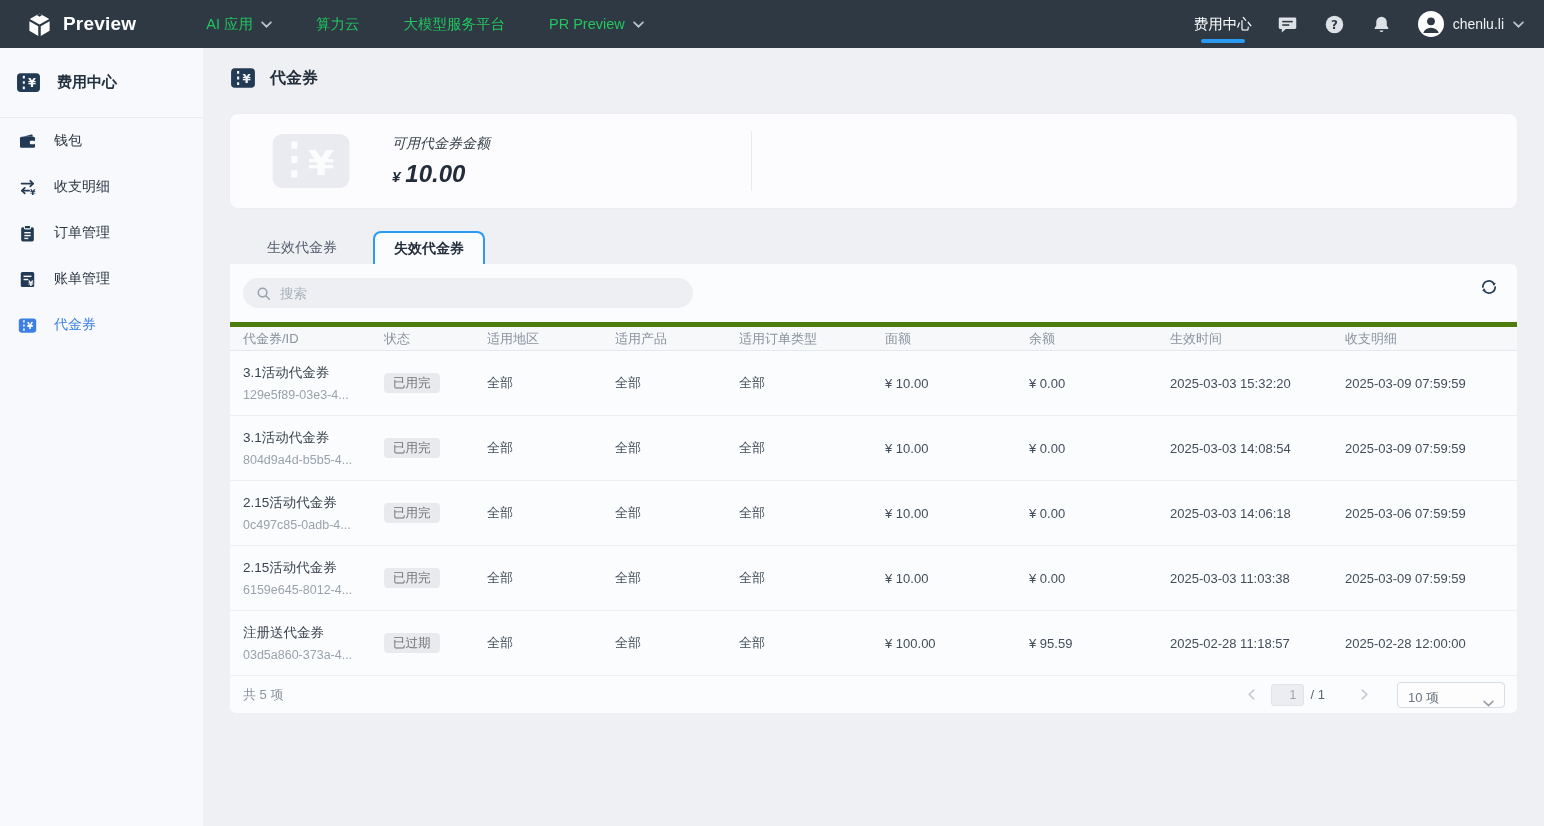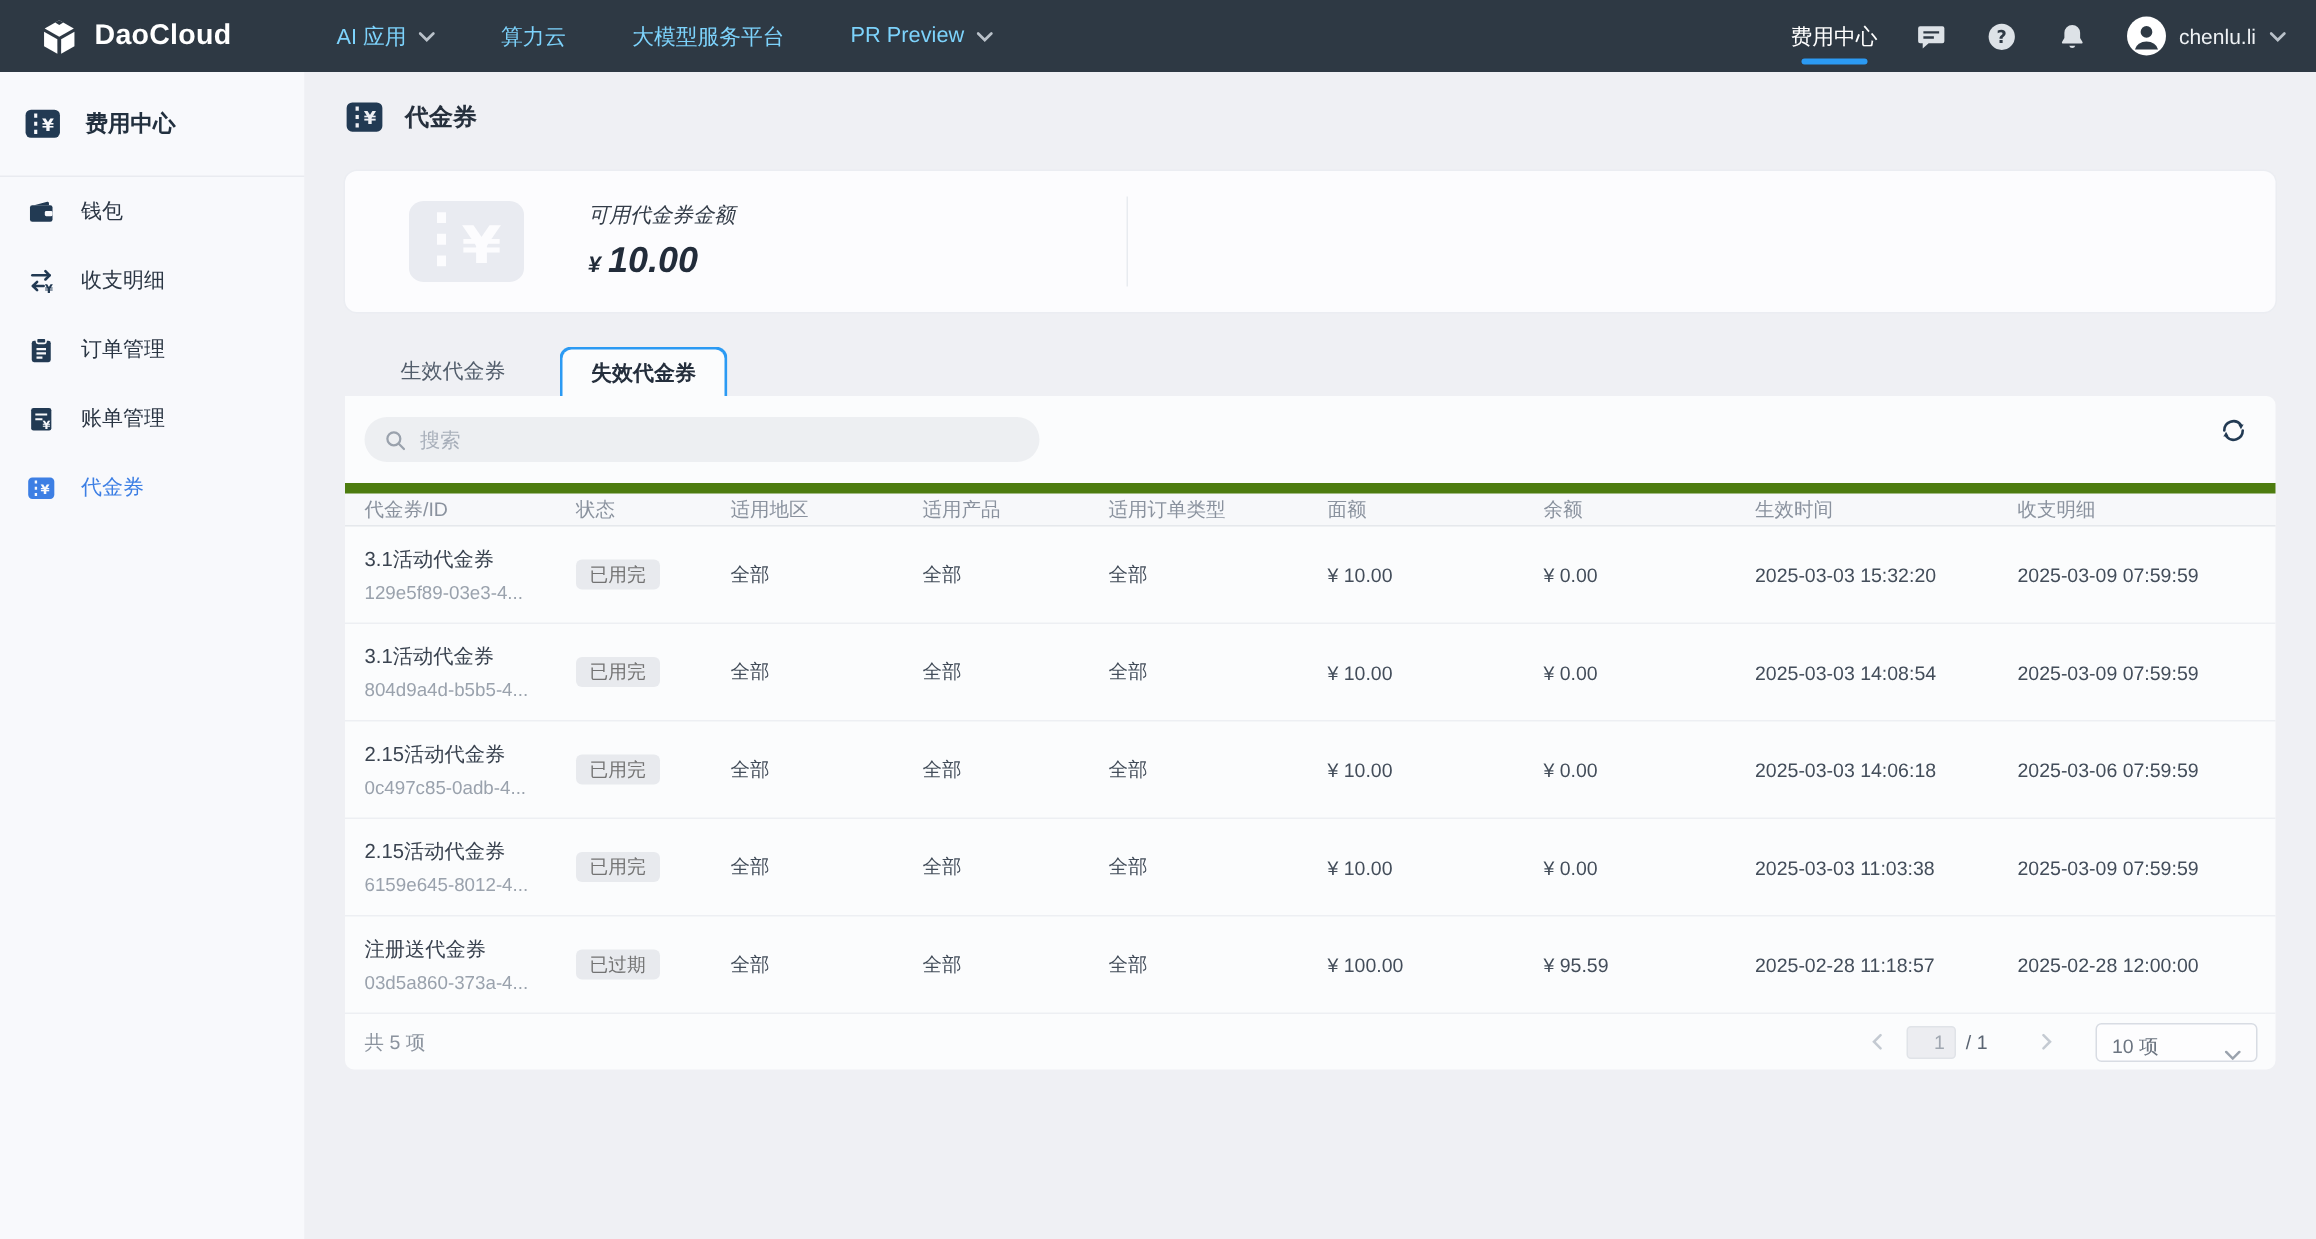--- a/index.html
+++ b/index.html
@@ -4,21 +4,21 @@
 <style>
   * { margin:0; padding:0; box-sizing:border-box; }
   html,body { width:1544px; height:826px; overflow:hidden; }
   body { font-family:"Liberation Sans","DejaVu Sans",sans-serif; background:#eff0f4; position:relative; color:#2b3644; }
 
   
   .navbar { height:48px; background:#2e3944; display:flex; align-items:center; padding:0 20px 0 26px; color:#e4e8ec; }
   .brand { display:flex; align-items:center; gap:10px; cursor:pointer; }
   .brand-name { font-size:19px; font-weight:bold; color:#fff; letter-spacing:.2px; }
   .nav-menu { display:flex; gap:44px; margin-left:70px; font-size:14.5px; }
-  .nav-item { display:flex; align-items:center; gap:8px; cursor:pointer; color:#7dd3fc; height:48px; }
+  .nav-item { display:flex; align-items:center; gap:8px; cursor:pointer; color:#22c55e; height:48px; }
   .chev { color:#b9c1c9; display:flex; }
   .nav-right { margin-left:auto; display:flex; align-items:center; gap:25px; }
   .billing-link { position:relative; height:48px; display:flex; align-items:center; font-size:14.5px; color:#fff; cursor:pointer; }
   .billing-link::after { content:""; position:absolute; left:50%; transform:translateX(-50%); bottom:5px; width:44px; height:4px; border-radius:2px; background:#2b9af3; }
   .icon-btn { width:22px; height:22px; color:#dde2e7; cursor:pointer; display:flex; align-items:center; justify-content:center; }
   .user { display:flex; align-items:center; gap:9px; cursor:pointer; }
   .avatar { width:26px; height:26px; border-radius:50%; background:#fff; display:flex; align-items:center; justify-content:center; overflow:hidden; }
   .user-name { font-size:14px; color:#eef1f4; }
 
   
@@ -55,21 +55,21 @@
 
   
   .panel { background:#fbfcfd; border-radius:0 6px 6px 6px; height:449px; }
   .search-row { display:flex; align-items:flex-start; padding:14px 19px 14px 13px; }
   .search-box { width:450px; height:30px; background:#edeff2; border-radius:15px; display:flex; align-items:center; gap:9px; padding:0 13px; }
   .search-box input { flex:1; border:none; outline:none; background:transparent; font-size:13.5px; color:#3a4350; font-family:inherit; }
   .search-box input::placeholder { color:#a8afba; }
   .refresh-btn { margin-left:auto; width:18px; height:18px; color:#223a53; cursor:pointer; }
 
   .grid-cols { display:grid; grid-template-columns:141px 103px 128px 124px 146px 144px 141px 175px auto; align-items:center; }
-  .thead { height:29px; padding-left:13px; font-size:13px; color:#8a929e; background:#f7f8fa; border-top:7px solid #4d7c0f; border-bottom:1px solid #e5e8ec; }
+  .thead { height:29px; padding-left:13px; font-size:13px; color:#8a929e; background:#f7f8fa; border-top:5px solid #4d7c0f; border-bottom:1px solid #e5e8ec; }
   .row { height:65px; padding-left:13px; border-bottom:1px solid #edeff3; font-size:13px; color:#434d5a; }
   .cell-name { font-size:13.5px; color:#3a4350; margin-bottom:6px; }
   .cell-id { font-size:12.5px; color:#9aa2ad; }
   .badge { display:inline-block; background:#e8eaee; color:#737373; font-size:12.5px; padding:4px 9px; border-radius:4px; line-height:1; }
 
   .table-footer { display:flex; align-items:center; height:37px; padding:0 12px 0 13px; font-size:13px; color:#8b939e; }
   .pager { margin-left:auto; display:flex; align-items:center; }
   .pg-chev { color:#c4cad2; width:14px; display:flex; justify-content:center; cursor:pointer; }
   .pg-input { width:33px; height:22px; margin-left:12px; background:#ecedf1; border:1px solid #e0e3e8; border-radius:3px; color:#a0a7b1; text-align:right; padding-right:6px; font-size:13px; font-family:inherit; outline:none; }
   .pg-total { margin-left:7px; color:#5a6472; }
@@ -88,21 +88,21 @@
     <span>
       <svg width="27" height="27" viewBox="0 0 32 32">
         <g fill="#ffffff">
           <path d="M16 3 L27.5 9.5 L16 16 L4.5 9.5 Z"></path>
           <path d="M4 12 L14.5 18 V29.5 L4 23.5 Z"></path>
           <path d="M28 12 L17.5 18 V29.5 L28 23.5 Z"></path>
         </g>
         <path d="M16 3 L19.2 4.8 L16 6.7 L12.8 4.8 Z" fill="#2e3944"></path>
       </svg>
     </span>
-    <span class="brand-name">DaoCloud</span>
+    <span class="brand-name">Preview</span>
   </div>
 
   <div class="nav-menu">
     <div class="nav-item">
       <span>AI 应用</span>
       <span class="chev">
         <svg viewBox="0 0 10 6" width="11" height="7" fill="none" stroke="currentColor" stroke-width="1.6" stroke-linecap="round">
             <path d="M1 1l4 4 4-4"></path>
           </svg>
       </span>

